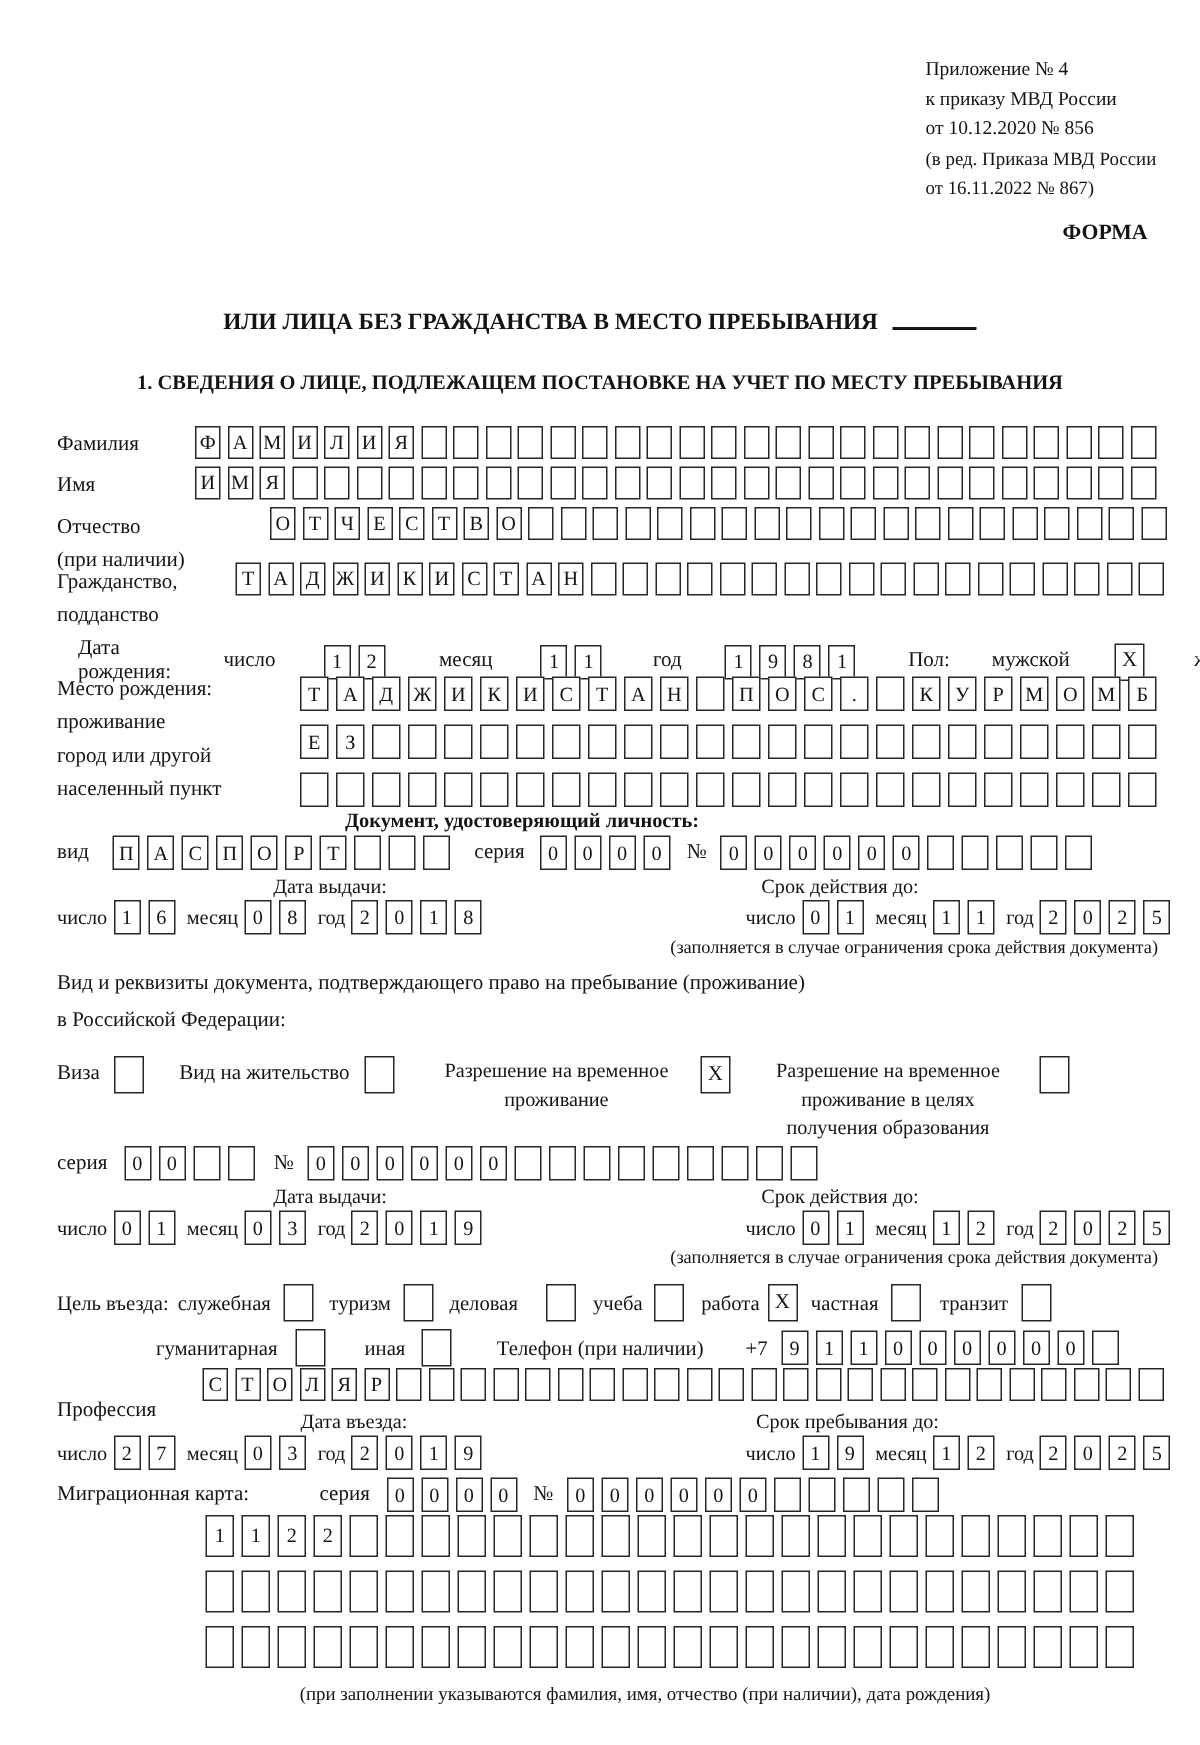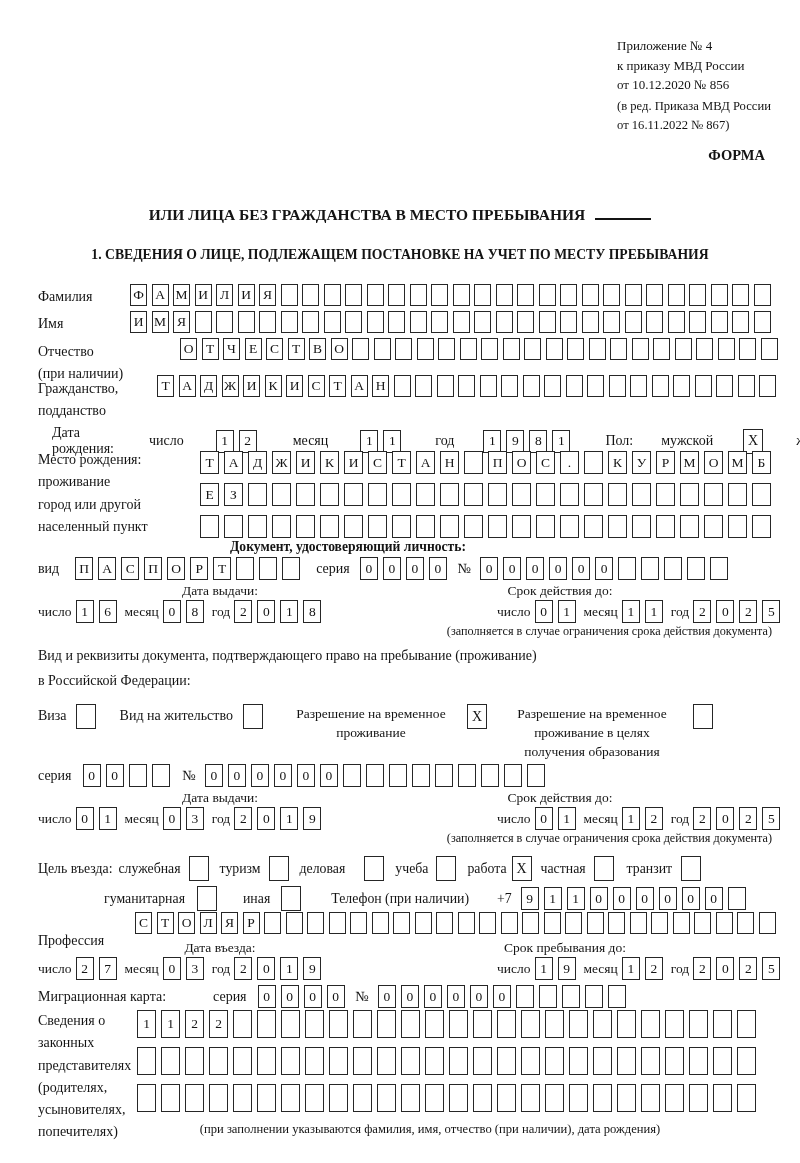--- a/index.html
+++ b/index.html
@@ -580,21 +580,21 @@
       <div class="cell"></div>
       <div class="cell"></div>
       <div class="cell"></div>
       <div class="cell"></div>
       <div class="cell"></div>
       <div class="cell"></div>
       <div class="cell"></div>
       <div class="cell"></div>
     </div>
 
-  <div class="abs center dateheading" style="left:150px; top:940px; width:140px;text-align:center;">Дата въезда:</div>
+  <div class="abs center dateheading" style="left:166px; top:940px; width:140px;text-align:center;">Дата въезда:</div>
   <div class="abs center dateheading" style="left:460px; top:940px; width:210px;">Срок пребывания до:</div>
 
   <div class="abs dategrp" style="left:38px; top:957px;">
     <span>число</span>
     <span class="cells md">
         <div class="cell">2</div>
         <div class="cell">7</div>
       </span>
     <span>месяц</span>
     <span class="cells md">
@@ -647,28 +647,20 @@
         <div class="cell">0</div>
         <div class="cell">0</div>
         <div class="cell"></div>
         <div class="cell"></div>
         <div class="cell"></div>
         <div class="cell"></div>
         <div class="cell"></div>
       </span>
   </div>
 
-  <div class="abs mlines" style="left:38px; top:1010px;">
-    <div>Сведения о</div>
-    <div>законных</div>
-    <div>представителях</div>
-    <div>(родителях,</div>
-    <div>усыновителях,</div>
-    <div>попечителях)</div>
-  </div>
   <div class="abs cells xl" style="left:137px; top:1010px;">
       <div class="cell">1</div>
       <div class="cell">1</div>
       <div class="cell">2</div>
       <div class="cell">2</div>
       <div class="cell"></div>
       <div class="cell"></div>
       <div class="cell"></div>
       <div class="cell"></div>
       <div class="cell"></div>

